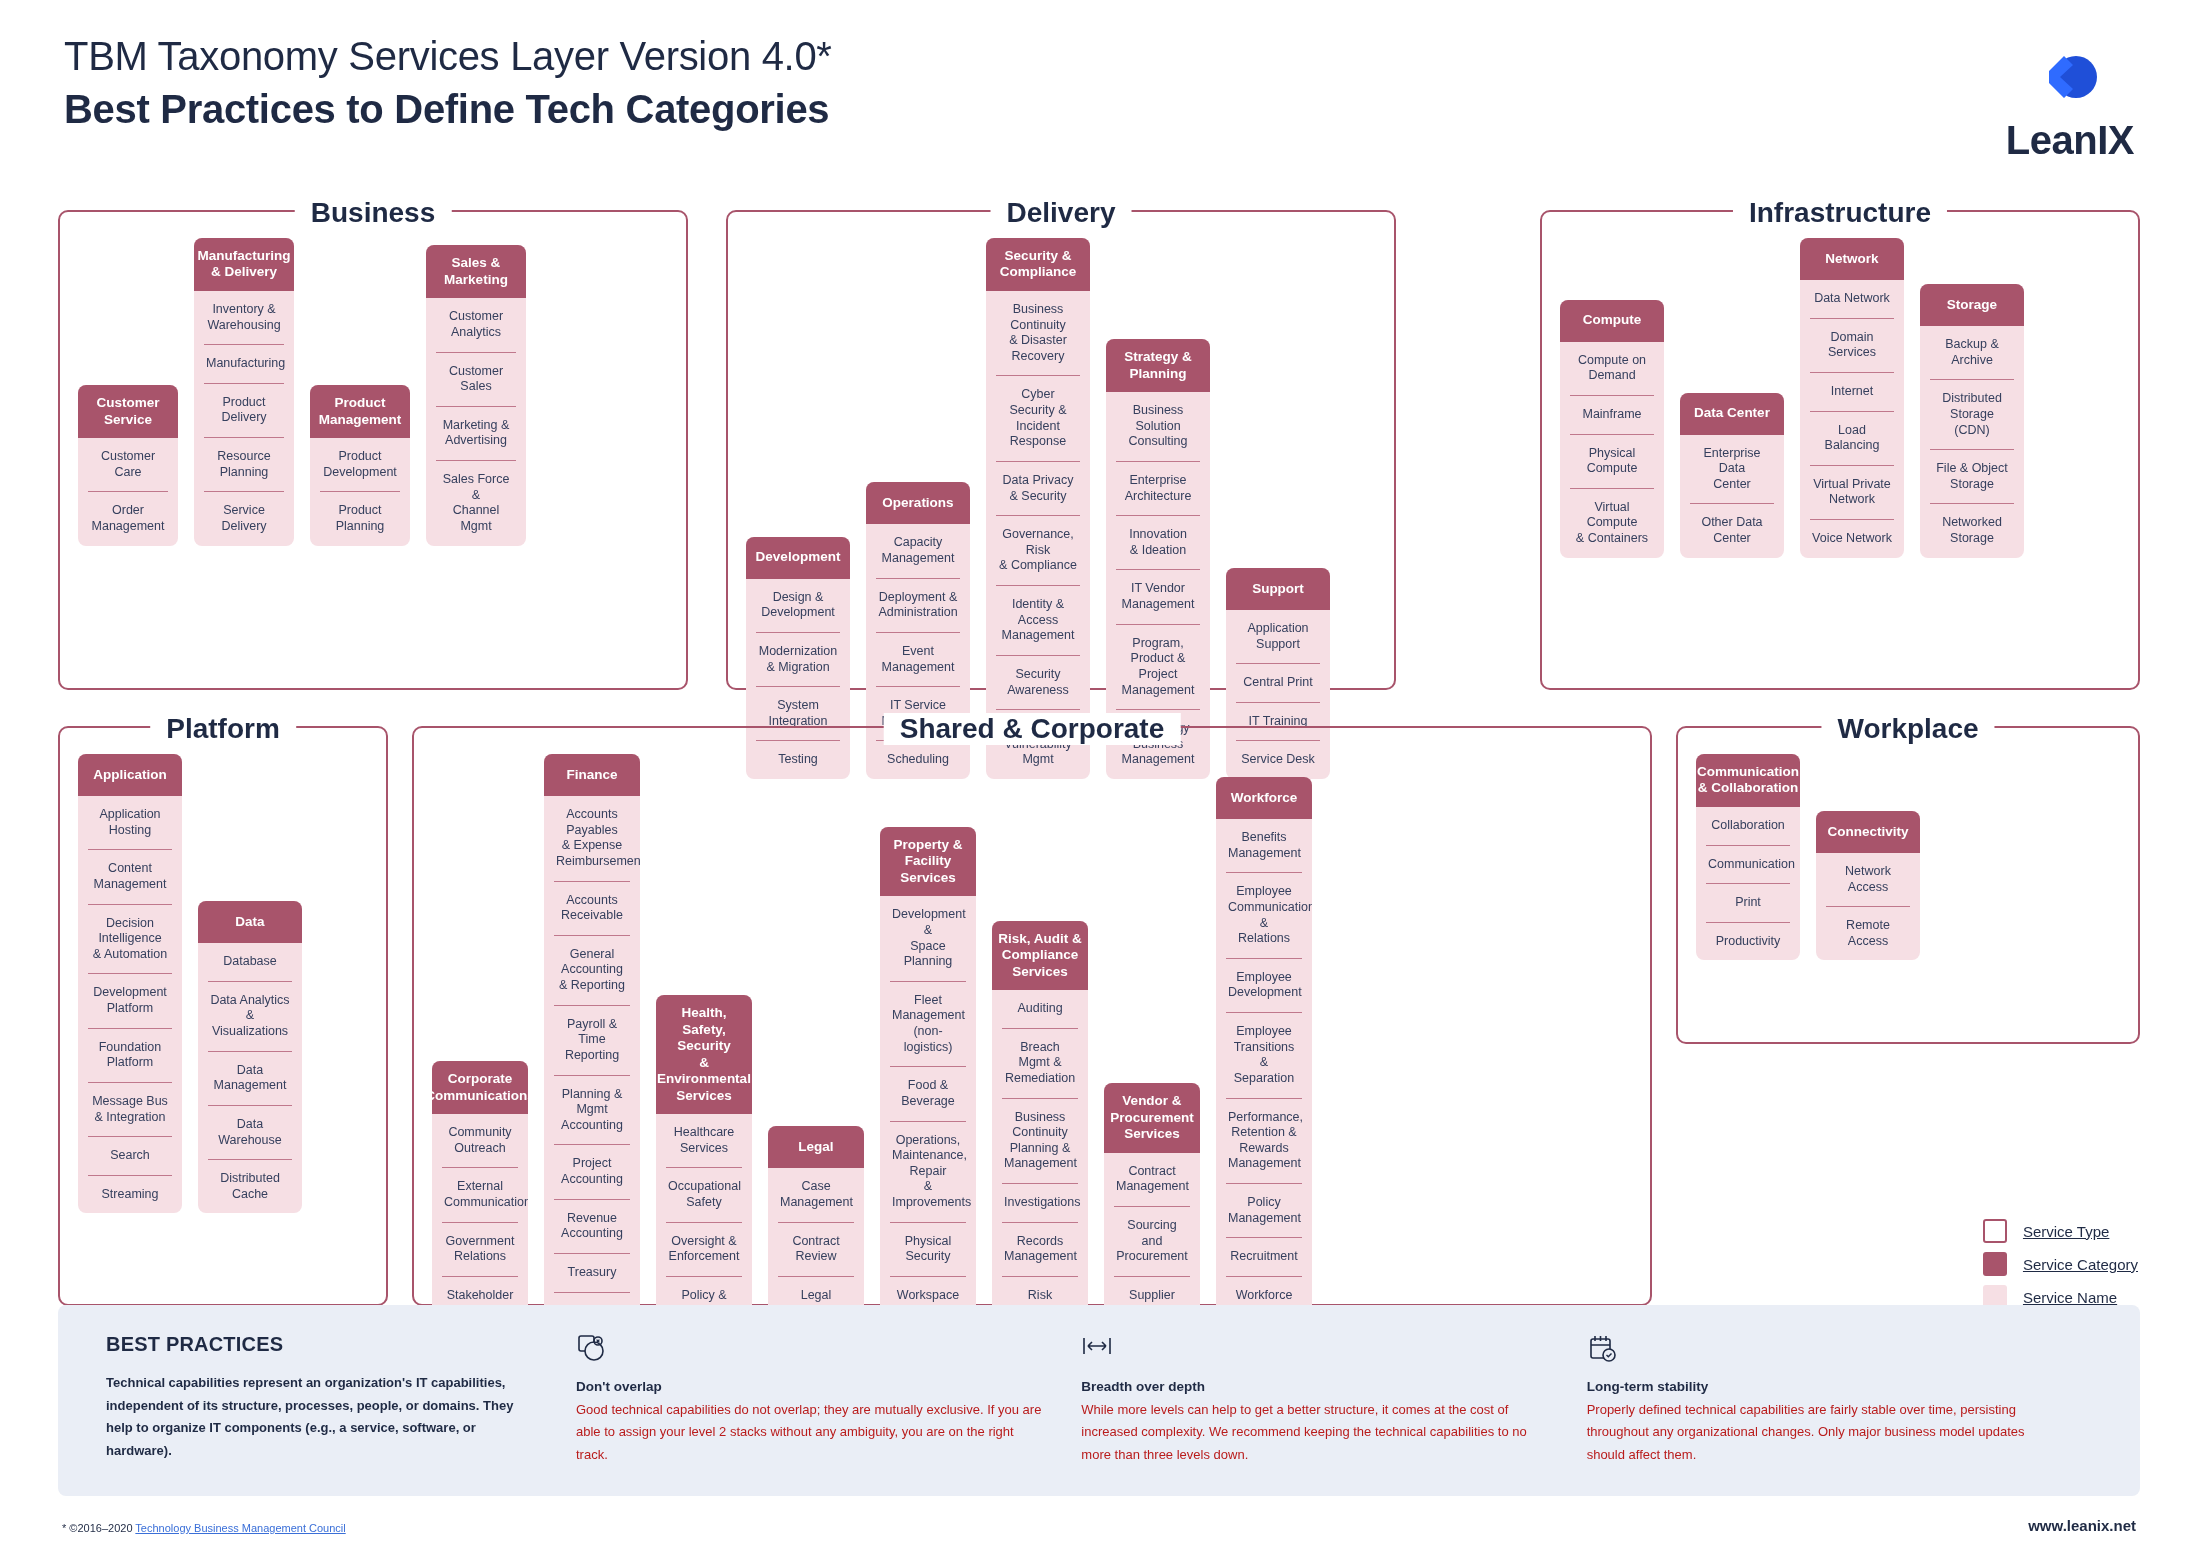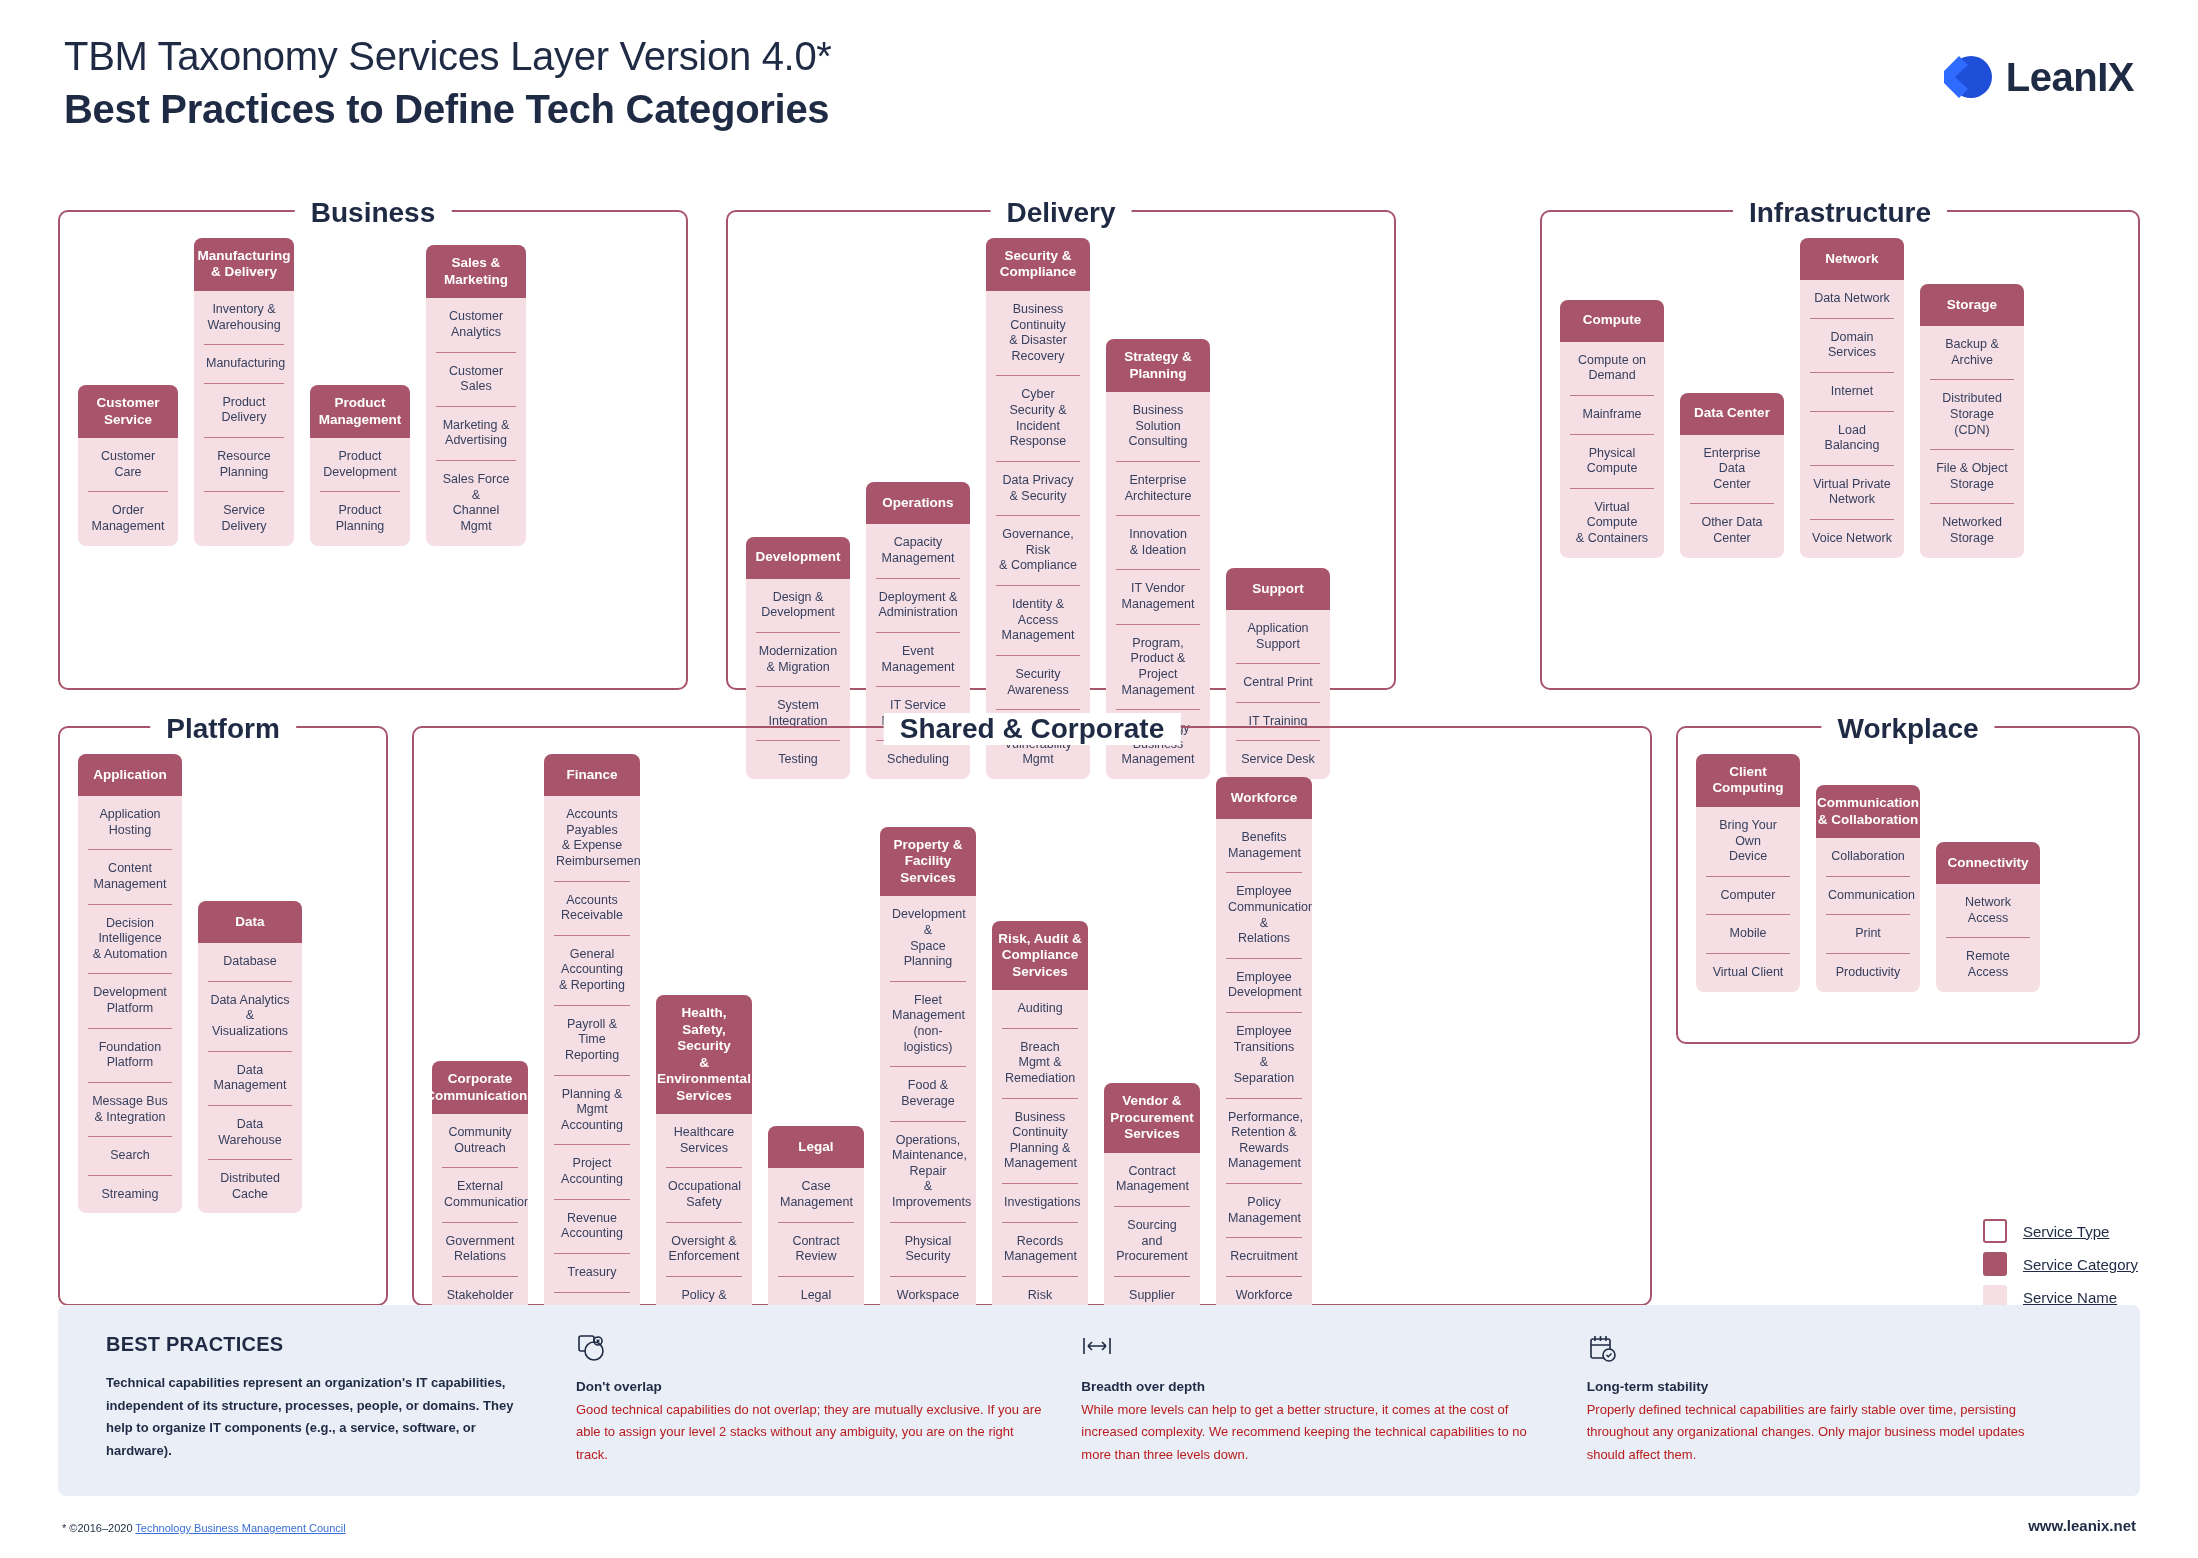--- a/index.html
+++ b/index.html
@@ -9,21 +9,21 @@
     font-family: "Liberation Sans", sans-serif;
     color: #1f2a44;
     overflow: hidden;
   }
   .page { position: relative; width: 2198px; height: 1558px; padding: 0; }
 
   
   .header { position: absolute; left: 64px; top: 34px; right: 64px; height: 110px; }
   .title-line1 { font-size: 40px; font-weight: 400; color: #1f2a44; letter-spacing: -0.3px; }
   .title-line2 { font-size: 40px; font-weight: 700; color: #1f2a44; margin-top: 8px; letter-spacing: -0.3px; }
-  .logo { position: absolute; right: 0; top: 16px; display: flex; align-items: center; gap: 14px; }
+  .logo { position: absolute; right: 0; top: 16px; display: flex; align-items: center; gap: 14px; flex-direction: column; }
   .logo-mark { width: 54px; height: 54px; position: relative; }
   .logo-text { font-size: 40px; font-weight: 700; color: #1f2a44; letter-spacing: -0.5px; }
 
   
   .group {
     position: absolute;
     border: 2px solid #a8546b;
     border-radius: 10px;
   }
   .group-title {
@@ -370,29 +370,20 @@
               <div class="svc">Recruitment</div>
               <div class="svc">Workforce<br>Management</div>
             </div>
           </div>
         </div>
       </div>
       <div class="group" style="left: 1676px; top: 726px; width: 464px; height: 318px;">
         <div class="group-title">Workplace</div>
         <div class="cols">
           <div class="card w104">
-            <div class="card-head">Client<br>Computing</div>
-            <div class="card-body">
-              <div class="svc">Bring Your Own<br>Device</div>
-              <div class="svc">Computer</div>
-              <div class="svc">Mobile</div>
-              <div class="svc">Virtual Client</div>
-            </div>
-          </div>
-          <div class="card w104">
             <div class="card-head">Communication<br>&amp; Collaboration</div>
             <div class="card-body">
               <div class="svc">Collaboration</div>
               <div class="svc">Communication</div>
               <div class="svc">Print</div>
               <div class="svc">Productivity</div>
             </div>
           </div>
           <div class="card w104">
             <div class="card-head">Connectivity</div>

